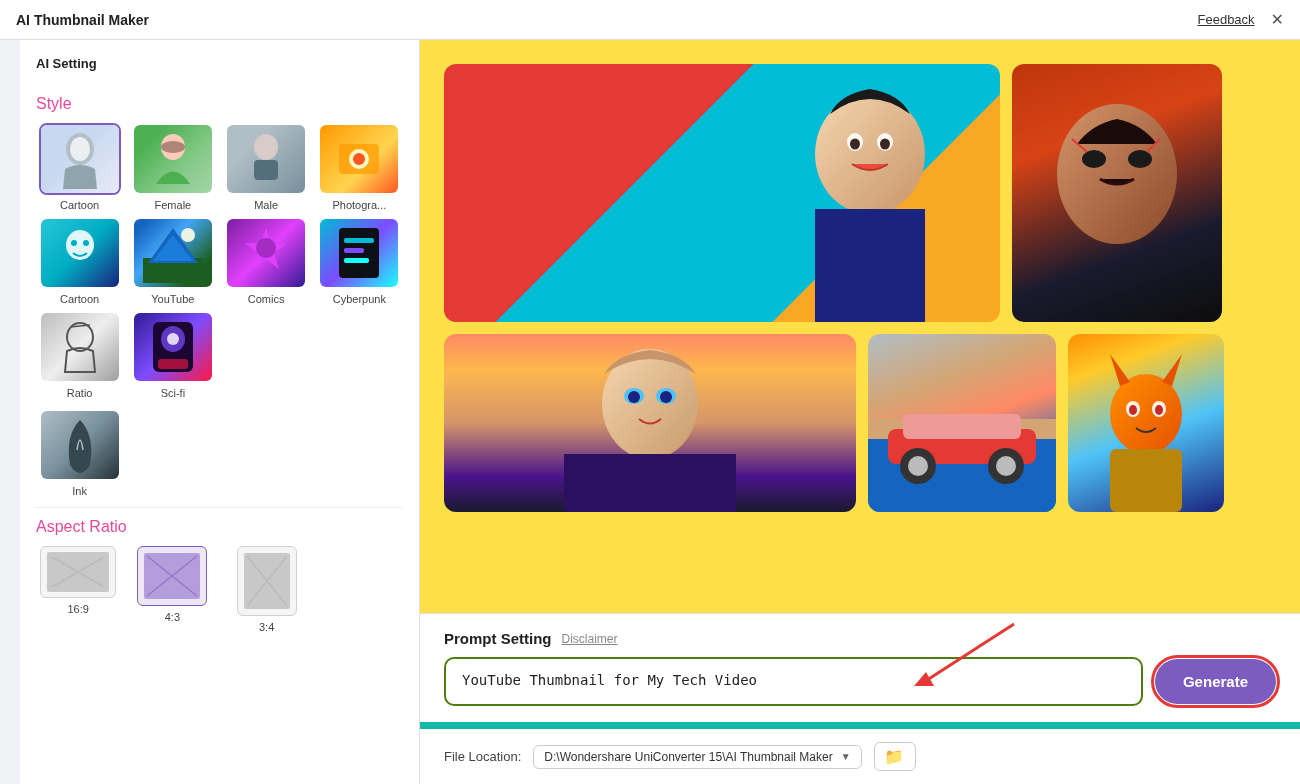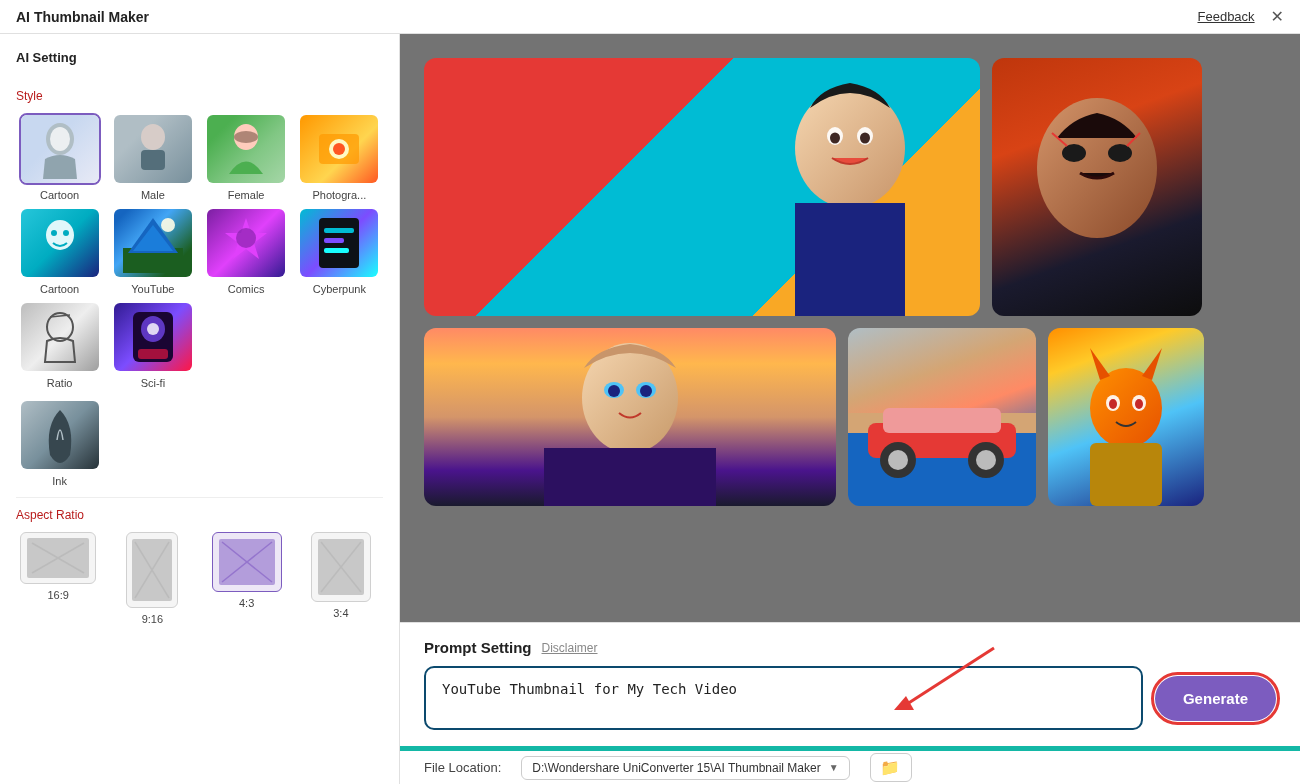--- a/index.html
+++ b/index.html
@@ -1,38 +1,38 @@
 <!DOCTYPE html>
 <html><head>
   <meta charset="utf-8">
   <style>
     * { box-sizing: border-box; margin: 0; padding: 0; }
     body { font-family: 'Segoe UI', Arial, sans-serif; background: #f0f2f5; width: 1300px; height: 784px; overflow: hidden; display: flex; flex-direction: column; }
 
     .title-bar {
       display: flex; align-items: center; justify-content: space-between;
       background: #fff; padding: 8px 16px; border-bottom: 1px solid #e0e0e0;
-      height: 34px; flex-shrink: 0;
+      height: 40px; flex-shrink: 0;
     }
     .title-bar-left { font-size: 14px; font-weight: 600; color: #222; }
     .title-bar-right { display: flex; align-items: center; gap: 16px; }
     .feedback-link { font-size: 13px; color: #333; text-decoration: underline; cursor: pointer; }
     .close-btn { font-size: 16px; color: #555; cursor: pointer; background: none; border: none; }
 
     .main-layout {
-      display: flex; flex: 1; overflow: hidden;
+      display: flex; flex: 1; overflow: hidden; margin-left: 20px;
     }
 
     
     .left-panel {
       width: 400px; background: #fff; border-right: 1px solid #e0e0e0;
       overflow-y: auto; padding: 16px 16px 16px 16px; flex-shrink: 0;
     }
     .section-title { font-size: 13px; font-weight: 600; color: #222; margin-bottom: 10px; }
-    .subsection-title { font-size: 12px; color: #b91c1c; margin-bottom: 10px; margin-top: 4px; }
+    .subsection-title { font-size: 16px; color: #ec4899; margin-bottom: 10px; margin-top: 4px; }
 
     .style-grid {
       display: grid; grid-template-columns: repeat(4, 1fr); gap: 6px; margin-bottom: 10px;
     }
     .style-item {
       display: flex; flex-direction: column; align-items: center; cursor: pointer;
     }
     .style-thumb {
       width: 82px; height: 72px; border-radius: 8px; overflow: hidden;
       border: 2px solid transparent; position: relative;
@@ -72,21 +72,21 @@
       position: relative; overflow: hidden;
     }
     .aspect-box.selected { border-color: #7c5cbf; background: #ede7f6; }
     .aspect-inner {
       background: #ddd; border-radius: 2px; position: absolute;
     }
     .aspect-label { font-size: 11px; color: #444; margin-top: 5px; }
 
     
     .right-panel {
-      flex: 1; background: #737373; display: flex; flex-direction: column; overflow: hidden;
+      flex: 1; background: #fde047; display: flex; flex-direction: column; overflow: hidden;
     }
     .preview-area {
       flex: 1; padding: 24px 24px 12px 24px; overflow: hidden; display: flex; flex-direction: column; gap: 12px;
     }
     .preview-row { display: flex; gap: 12px; }
     .preview-top { flex: none; }
     .preview-bottom { flex: none; }
 
     .img-placeholder {
       border-radius: 12px; overflow: hidden; background: #ccc;
@@ -96,39 +96,39 @@
     
     .prompt-section {
       background: #fff; border-top: 1px solid #e0e0e0; padding: 16px 24px 16px 24px; flex-shrink: 0;
     }
     .prompt-header { display: flex; align-items: center; gap: 10px; margin-bottom: 10px; }
     .prompt-title { font-size: 15px; font-weight: 700; color: #222; }
     .disclaimer-link { font-size: 12px; color: #888; text-decoration: underline; cursor: pointer; }
 
     .prompt-input-row { display: flex; gap: 12px; align-items: center; position: relative; }
     .prompt-input {
-      flex: 1; border: 2px solid #0c4a6e; border-radius: 10px; padding: 12px 16px;
-      font-size: 14px; color: #222; outline: none; resize: none; height: 64px; line-height: 1.4;
+      flex: 1; border: 2px solid #4d7c0f; border-radius: 10px; padding: 12px 16px;
+      font-size: 14px; color: #222; outline: none; resize: none; height: 49px; line-height: 1.4;
     }
     .generate-btn-wrapper {
       position: relative;
     }
     .generate-btn-border {
       position: absolute; inset: -4px; border: 3px solid #e53935; border-radius: 36px; pointer-events: none; z-index: 2;
     }
     .generate-btn {
       background: #7c5cbf; color: #fff; border: none; border-radius: 30px;
       padding: 14px 28px; font-size: 15px; font-weight: 600; cursor: pointer;
       position: relative; z-index: 1; white-space: nowrap;
     }
 
     
     .file-bar {
-      background: #fff; border-top: 5px solid #14b8a6;
-      display: flex; align-items: center; gap: 20px; padding: 2px 24px;
+      background: #fff; border-top: 7px solid #14b8a6;
+      display: flex; align-items: center; gap: 12px; padding: 13px 24px;
       flex-shrink: 0;
     }
     .file-label { font-size: 13px; color: #444; font-weight: 500; }
     .file-select {
       display: flex; align-items: center; border: 1px solid #ccc; border-radius: 6px;
       padding: 4px 10px; font-size: 12px; color: #333; background: #fff; cursor: pointer;
       gap: 8px; min-width: 280px;
     }
     .file-select-arrow { font-size: 10px; color: #666; }
     .folder-btn {
@@ -167,41 +167,41 @@
                 <ellipse cx="25" cy="20" rx="10" ry="12" fill="#eceff1"></ellipse>
                 <path d="M10 40 Q25 32 40 40 L42 60 H8Z" fill="#90a4ae"></path>
               </svg>
           </div>
         </div>
         <span class="style-label">Cartoon</span>
       </div>
 
       <div class="style-item">
         <div class="style-thumb">
-          <div class="thumb-inner thumb-male">
-            <svg width="50" height="60" viewBox="0 0 50 60">
-                <ellipse cx="25" cy="18" rx="12" ry="13" fill="#d7ccc8"></ellipse>
-                <rect x="13" y="31" width="24" height="20" rx="4" fill="#546e7a"></rect>
-              </svg>
-          </div>
-        </div>
-        <span class="style-label">Male</span>
-      </div>
-
-      <div class="style-item">
-        <div class="style-thumb">
           <div class="thumb-inner thumb-female">
             <svg width="50" height="60" viewBox="0 0 50 60">
                 <ellipse cx="25" cy="18" rx="12" ry="13" fill="#ffccbc"></ellipse>
                 <path d="M8 55 Q25 30 42 55Z" fill="#4caf50"></path>
                 <ellipse cx="25" cy="18" rx="12" ry="6" fill="#795548" opacity="0.6"></ellipse>
               </svg>
           </div>
         </div>
         <span class="style-label">Female</span>
+      </div>
+
+      <div class="style-item">
+        <div class="style-thumb">
+          <div class="thumb-inner thumb-male">
+            <svg width="50" height="60" viewBox="0 0 50 60">
+                <ellipse cx="25" cy="18" rx="12" ry="13" fill="#d7ccc8"></ellipse>
+                <rect x="13" y="31" width="24" height="20" rx="4" fill="#546e7a"></rect>
+              </svg>
+          </div>
+        </div>
+        <span class="style-label">Male</span>
       </div>
 
 
       <div class="style-item">
         <div class="style-thumb">
           <div class="thumb-inner thumb-photo">
             <svg width="50" height="60" viewBox="0 0 50 60">
                 <rect x="5" y="15" width="40" height="30" rx="4" fill="#ff9800" opacity="0.7"></rect>
                 <circle cx="25" cy="30" r="10" fill="#fff9c4"></circle>
                 <circle cx="25" cy="30" r="6" fill="#ff5722"></circle>
@@ -318,31 +318,20 @@
           <div class="aspect-inner" style="width:62px;height:40px;background:#c8c8c8;">
             <svg width="62" height="40" viewBox="0 0 62 40">
                 <line x1="5" y1="35" x2="57" y2="5" stroke="#bbb" stroke-width="1.5"></line>
                 <line x1="5" y1="5" x2="57" y2="35" stroke="#bbb" stroke-width="1.5"></line>
               </svg>
           </div>
         </div>
         <span class="aspect-label">16:9</span>
       </div>
 
-      <div class="aspect-item">
-        <div class="aspect-box" style="width:52px;height:76px;">
-          <div class="aspect-inner" style="width:40px;height:62px;background:#c8c8c8;">
-            <svg width="40" height="62" viewBox="0 0 40 62">
-                <line x1="3" y1="59" x2="37" y2="3" stroke="#bbb" stroke-width="1.5"></line>
-                <line x1="3" y1="3" x2="37" y2="59" stroke="#bbb" stroke-width="1.5"></line>
-              </svg>
-          </div>
-        </div>
-        <span class="aspect-label">9:16</span>
-      </div>
 
       <div class="aspect-item">
         <div class="aspect-box selected" style="width:70px;height:60px;">
           <div class="aspect-inner" style="width:56px;height:46px;background:#b39ddb;">
             <svg width="56" height="46" viewBox="0 0 56 46">
                 <line x1="3" y1="43" x2="53" y2="3" stroke="#9575cd" stroke-width="1.5"></line>
                 <line x1="3" y1="3" x2="53" y2="43" stroke="#9575cd" stroke-width="1.5"></line>
               </svg>
           </div>
         </div>

